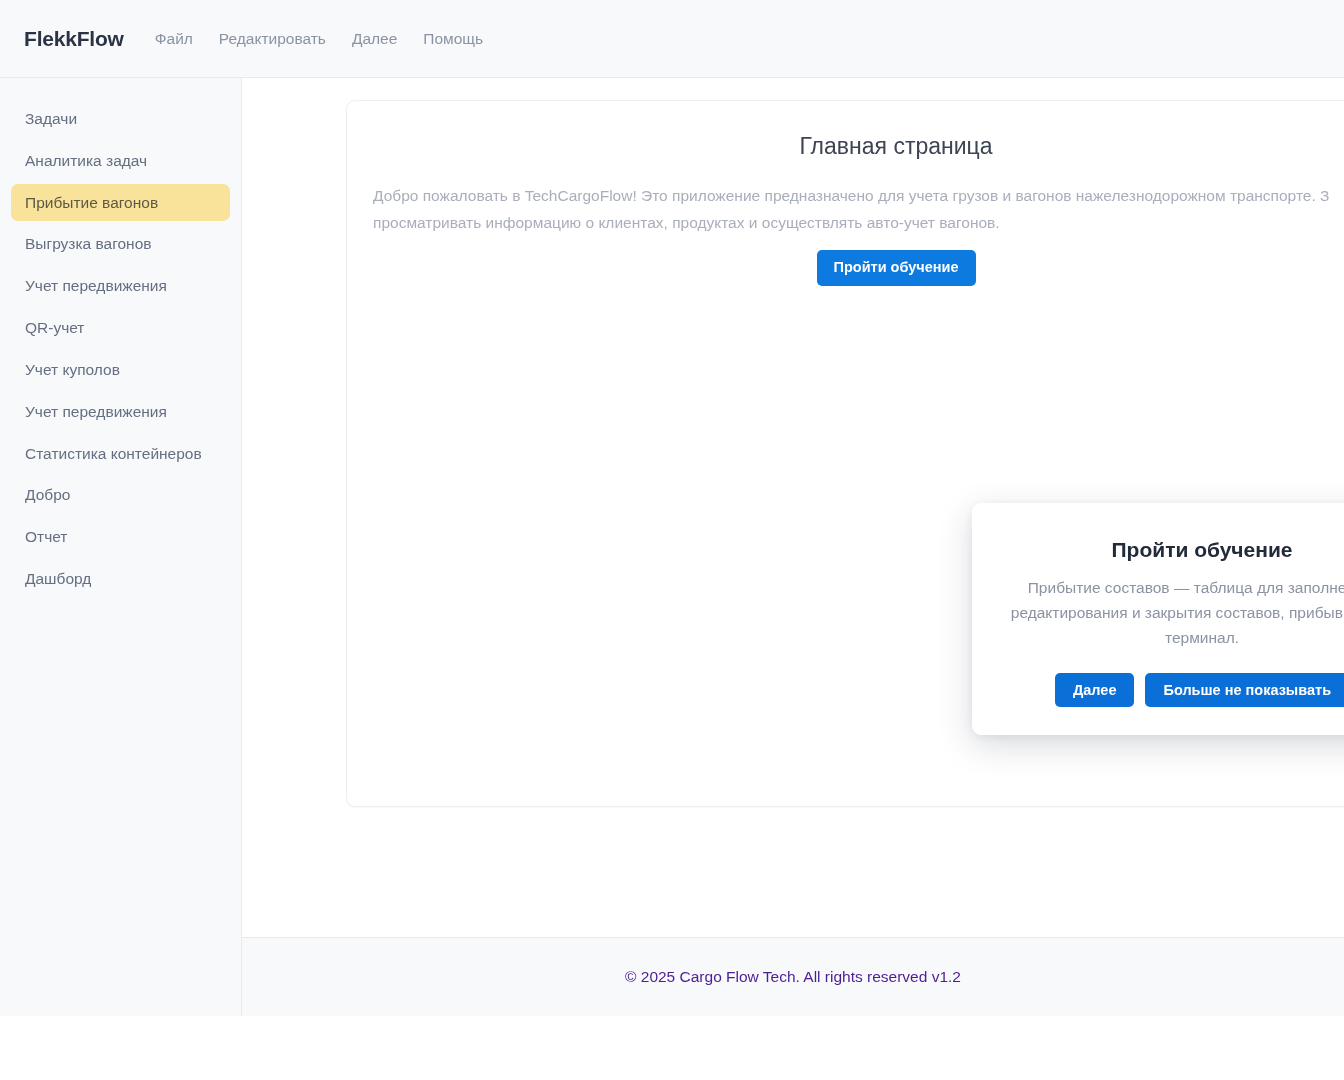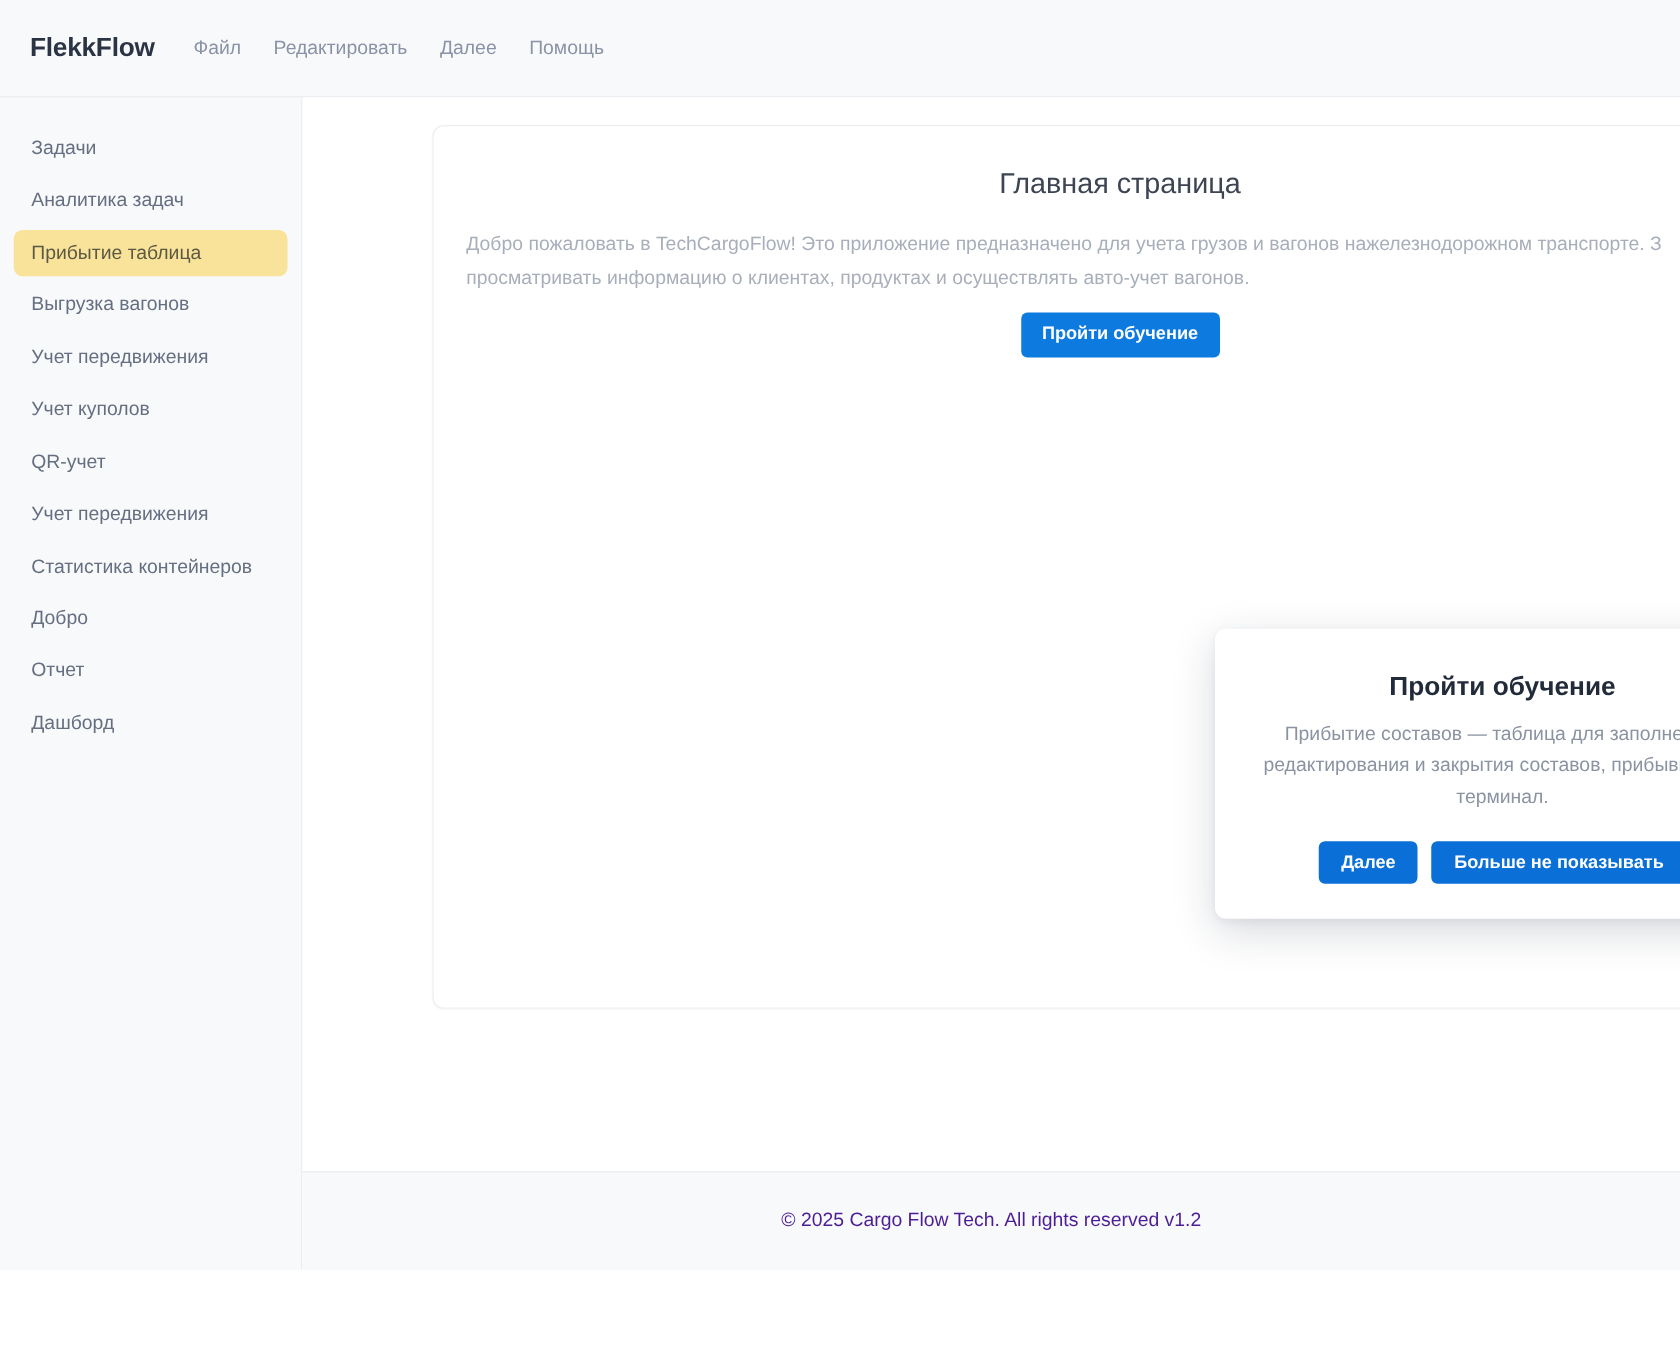--- a/index.html
+++ b/index.html
@@ -237,25 +237,25 @@
       <li class="menu-item">Помощь</li>
     </ul>
   </div>
 
   <div class="body-wrap">
 
     <div class="sidebar">
       <ul class="nav-list">
         <li class="nav-item">Задачи</li>
         <li class="nav-item">Аналитика задач</li>
-        <li class="nav-item active">Прибытие таблица</li>
+        <li class="nav-item active">Прибытие вагонов</li>
         <li class="nav-item">Выгрузка вагонов</li>
         <li class="nav-item">Учет передвижения</li>
+        <li class="nav-item">QR-учет</li>
         <li class="nav-item">Учет куполов</li>
-        <li class="nav-item">QR-учет</li>
         <li class="nav-item">Учет передвижения</li>
         <li class="nav-item">Статистика контейнеров</li>
         <li class="nav-item">Добро</li>
         <li class="nav-item">Отчет</li>
         <li class="nav-item">Дашборд</li>
       </ul>
     </div>
 
     <div class="main-col">
 

